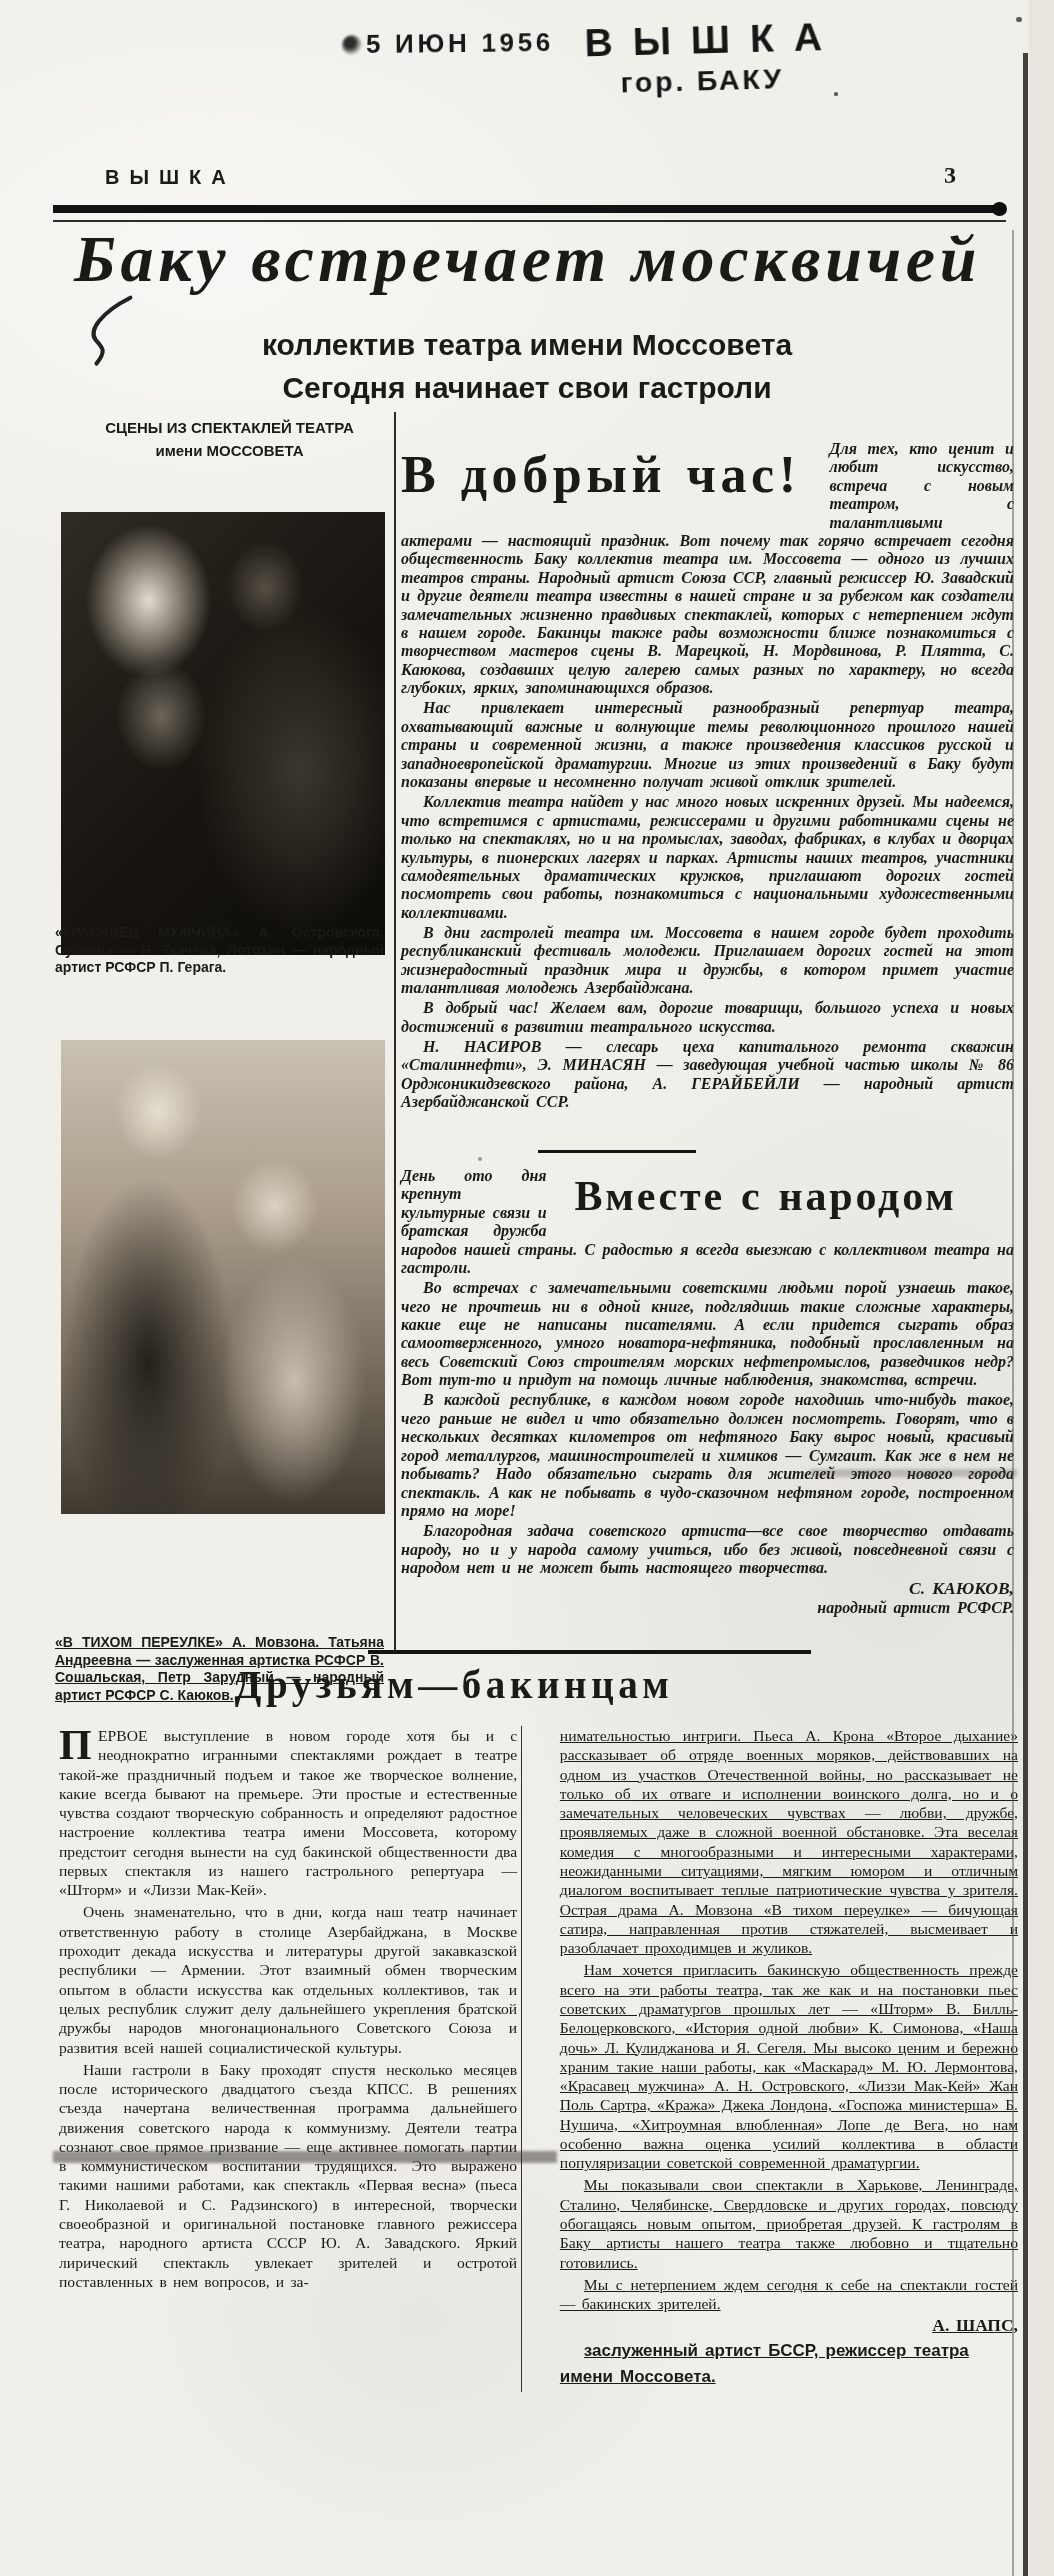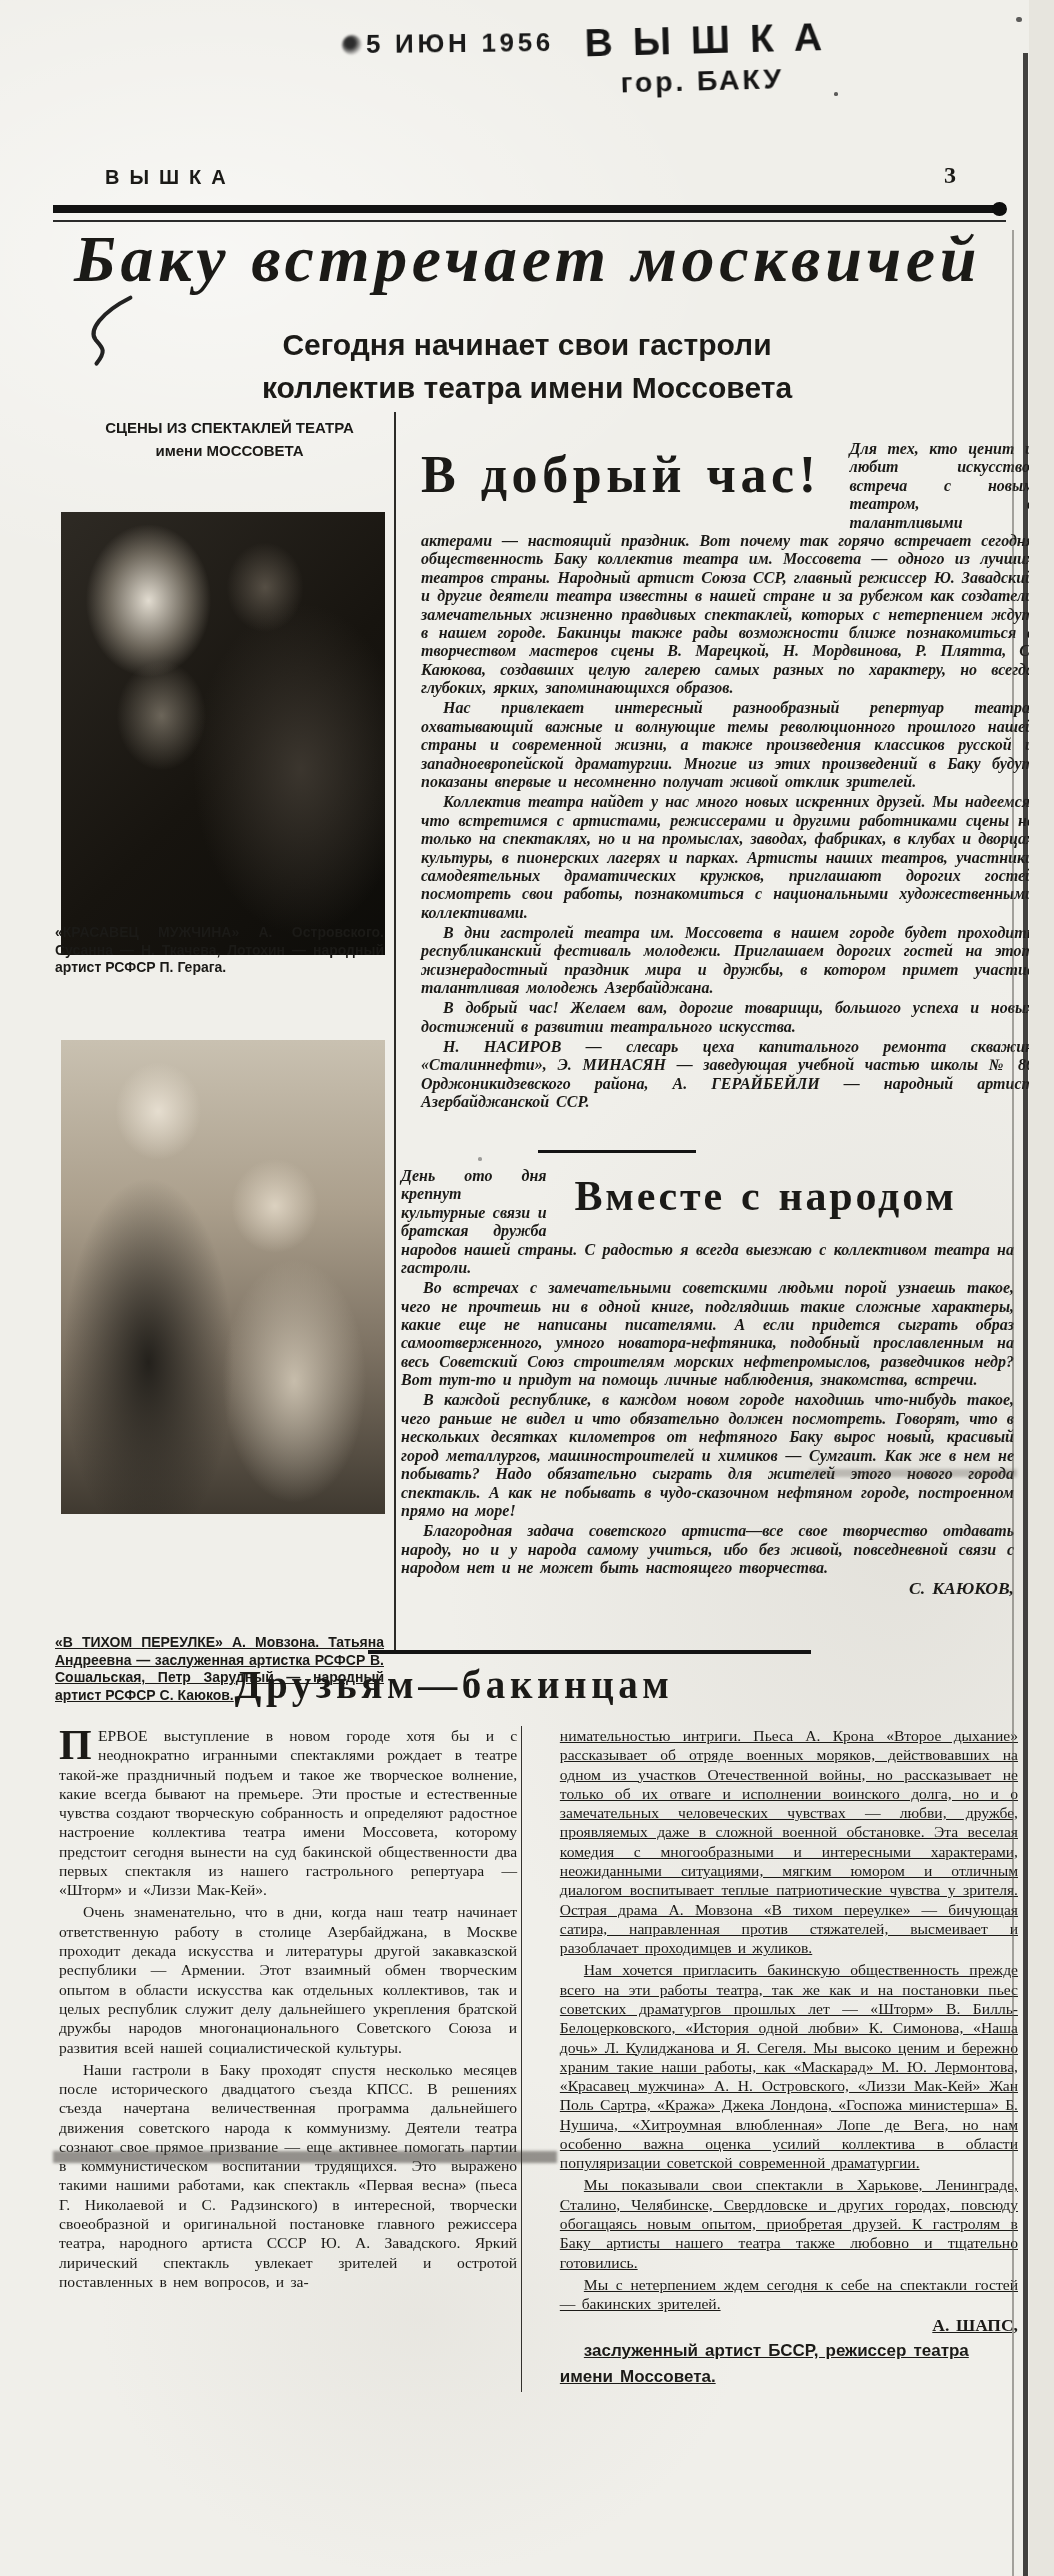--- a/index.html
+++ b/index.html
@@ -56,21 +56,21 @@
       radial-gradient(66px 75px at 30% 15%, rgba(232,224,210,.95), transparent 65%),
       radial-gradient(106px 230px at 27% 68%, rgba(28,26,22,.92), transparent 80%),
       radial-gradient(64px 69px at 66% 35%, rgba(225,215,198,.9), transparent 68%),
       radial-gradient(92px 156px at 72% 72%, rgba(214,204,186,.85), transparent 78%),
       linear-gradient(to bottom,#c9c1b1 0%,#ab9f8c 35%,#7d7263 65%,#3f3930 100%);}
   .caption{left:55px;width:329px;font-family:"Liberation Sans",sans-serif;
     font-weight:bold;font-size:14px;line-height:17.5px;text-align:justify;}
   .caption1{top:924px;}
   .caption2{top:1634px;text-decoration:underline;}
   
-  .article1{left:421px;top:440px;width:613px;font-size:16px;line-height:18.4px;
+  .article1{left:401px;top:440px;width:613px;font-size:16px;line-height:18.4px;
     font-style:italic;font-weight:bold;text-align:justify;word-spacing:2.8px;}
   .article1 h2{float:left;width:423px;height:74px;margin:0 5.5px 3.7px 0;
     font-style:normal;font-weight:bold;font-size:52px;letter-spacing:4.6px;
     line-height:70px;text-align:left;}
   .article1 p{margin:0 0 1.8px 0;text-indent:22px;}
   .article1 p.first{text-indent:0;}
   .article1 p.first::first-line{}
   .a1-sig{margin-top:5.5px;}
   .divider1{left:538px;top:1150px;width:158px;height:2.8px;background:#141414;}
   
@@ -121,22 +121,22 @@
   <div class="abs mast-page">3</div>
   <div class="abs rule-thick"></div>
   <div class="abs rule-thin"></div>
   <div class="abs rule-endblob"></div>
 
   <div class="abs headline">Баку встречает москвичей</div>
   <svg class="abs flourish" width="64" height="77" viewBox="0 0 70 84">
     <path d="M54,4 C22,20 8,40 16,50 C24,59 28,62 17,76" fill="none" stroke="#222" stroke-width="4.5" stroke-linecap="round"></path>
   </svg>
   <div class="abs subhead">
+    <div>коллектив театра имени Моссовета</div>
     <div>Сегодня начинает свои гастроли</div>
-    <div>коллектив театра имени Моссовета</div>
   </div>
 
   <div class="abs photos-header">
     <div>СЦЕНЫ ИЗ СПЕКТАКЛЕЙ ТЕАТРА</div>
     <div>имени МОССОВЕТА</div>
   </div>
   <div class="abs vrule1"></div>
   <div class="abs photo photo1"></div>
   <div class="abs caption caption1">«КРАСАВЕЦ МУЖЧИНА» А. Островского. Сусанна — Н. Ткачева, Лотохин — народный артист РСФСР П. Герага.</div>
   <div class="abs photo photo2"></div>
@@ -154,20 +154,21 @@
 
   <div class="abs divider1"></div>
 
   <div class="abs article2">
     <h2>Вместе с народом</h2>
     <p class="first">День ото дня крепнут культурные связи и братская дружба народов нашей страны. С радостью я всегда выезжаю с коллективом театра на гастроли.</p>
     <p>Во встречах с замечательными советскими людьми порой узнаешь такое, чего не прочтешь ни в одной книге, подглядишь такие сложные характеры, какие еще не написаны писателями. А если придется сыграть образ самоотверженного, умного новатора-нефтяника, подобный прославленным на весь Советский Союз строителям морских нефтепромыслов, разведчиков недр? Вот тут-то и придут на помощь личные наблюдения, знакомства, встречи.</p>
     <p>В каждой республике, в каждом новом городе находишь что-нибудь такое, чего раньше не видел и что обязательно должен посмотреть. Говорят, что в нескольких десятках километров от нефтяного Баку вырос новый, красивый город металлургов, машиностроителей и химиков — Сумгаит. Как же в нем не побывать? Надо обязательно сыграть для жителей этого нового города спектакль. А как не побывать в чудо-сказочном нефтяном городе, построенном прямо на море!</p>
     <p>Благородная задача советского артиста—все свое творчество отдавать народу, но и у народа самому учиться, ибо без живой, повседневной связи с народом нет и не может быть настоящего творчества.</p>
     <p class="a2-sig-name">С. КАЮКОВ,</p>
+    <p class="a2-sig-title">народный артист РСФСР.</p>
   </div>
 
   <div class="abs rule3"></div>
   <div class="abs a3-title">Друзьям—бакинцам</div>
   <div class="abs columns">
     <div class="col-left">
       <p class="noindent"><span class="dropcap">П</span><span>ЕРВОЕ выступление в новом городе хотя бы и с неоднократно игранными спектаклями рождает в театре такой-же праздничный подъем и такое же творческое волнение, какие всегда бывают на премьере. Эти простые и естественные чувства создают творческую собранность и определяют радостное настроение коллектива театра имени Моссовета, которому предстоит сегодня вынести на суд бакинской общественности два первых спектакля из нашего гастрольного репертуара — «Шторм» и «Лиззи Мак-Кей».</span></p>
       <p>Очень знаменательно, что в дни, когда наш театр начинает ответственную работу в столице Азербайджана, в Москве проходит декада искусства и литературы другой закавказской республики — Армении. Этот взаимный обмен творческим опытом в области искусства как отдельных коллективов, так и целых республик служит делу дальнейшего укрепления братской дружбы народов многонационального Советского Союза и развития всей нашей социалистической культуры.</p>
       <p>Наши гастроли в Баку проходят спустя несколько месяцев после исторического двадцатого съезда КПСС. В решениях съезда начертана величественная программа дальнейшего движения советского народа к коммунизму. Деятели театра сознают свое прямое призвание — еще активнее помогать партии в коммунистическом воспитании трудящихся. Это выражено такими нашими работами, как спектакль «Первая весна» (пьеса Г. Николаевой и С. Радзинского) в интересной, творчески своеобразной и оригинальной постановке главного режиссера театра, народного артиста СССР Ю. А. Завадского. Яркий лирический спектакль увлекает зрителей и остротой поставленных в нем вопросов, и за-</p>
     </div>

